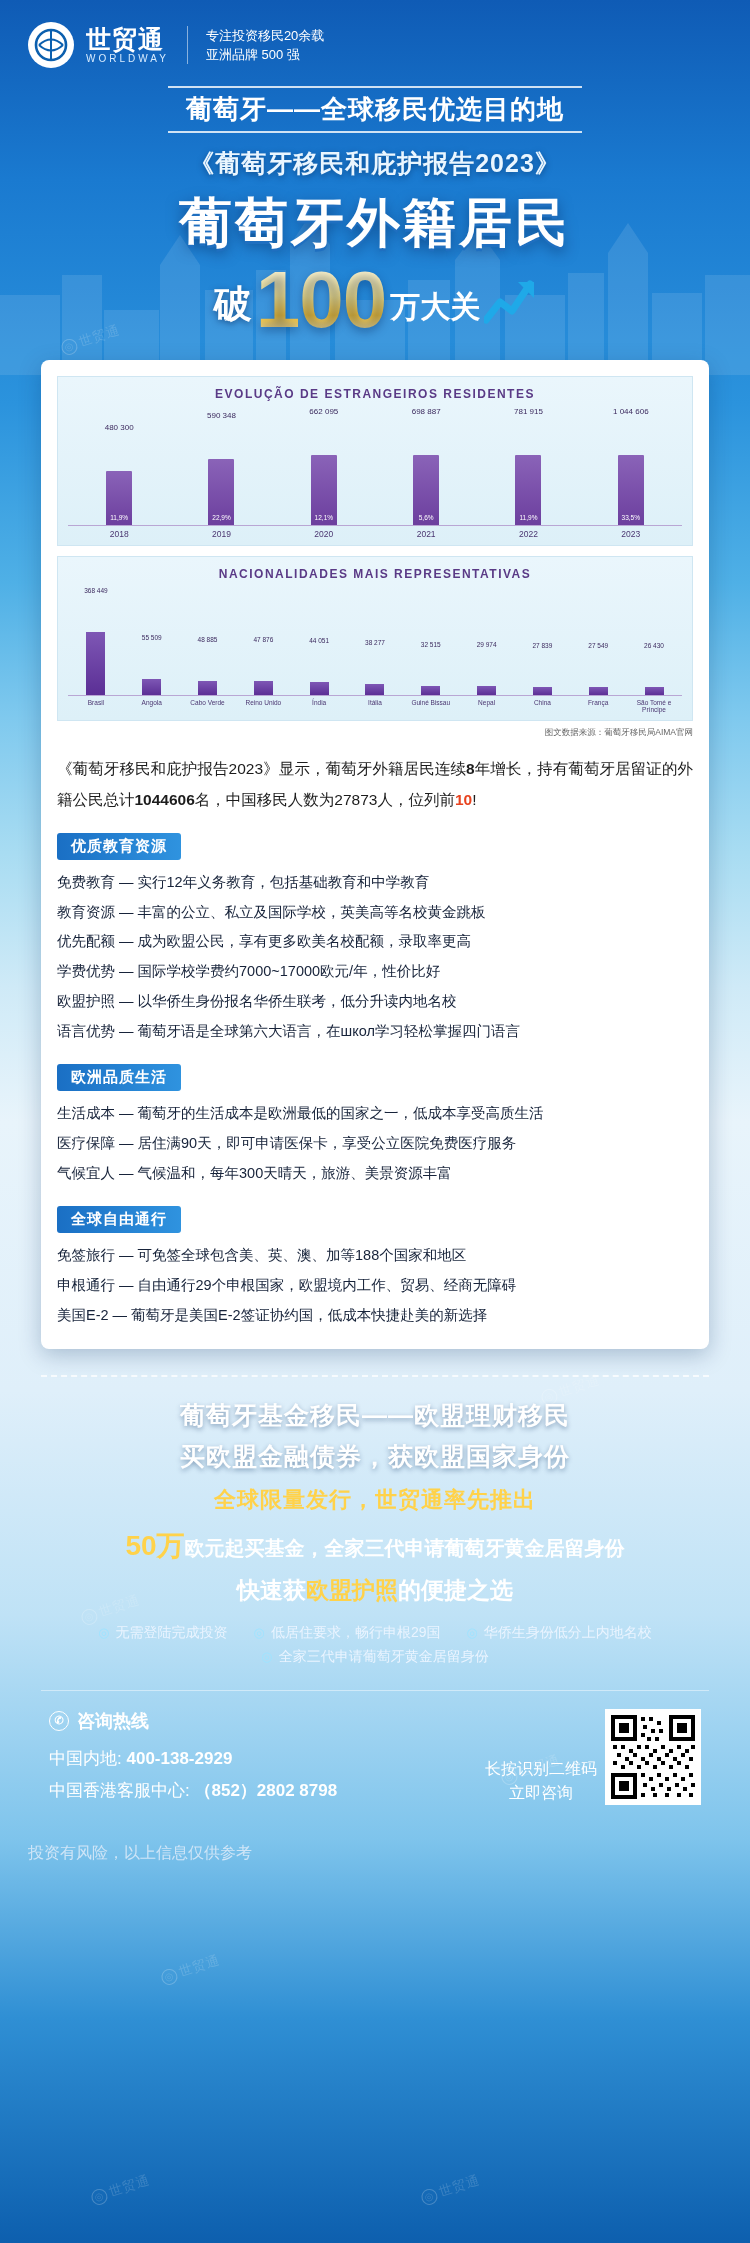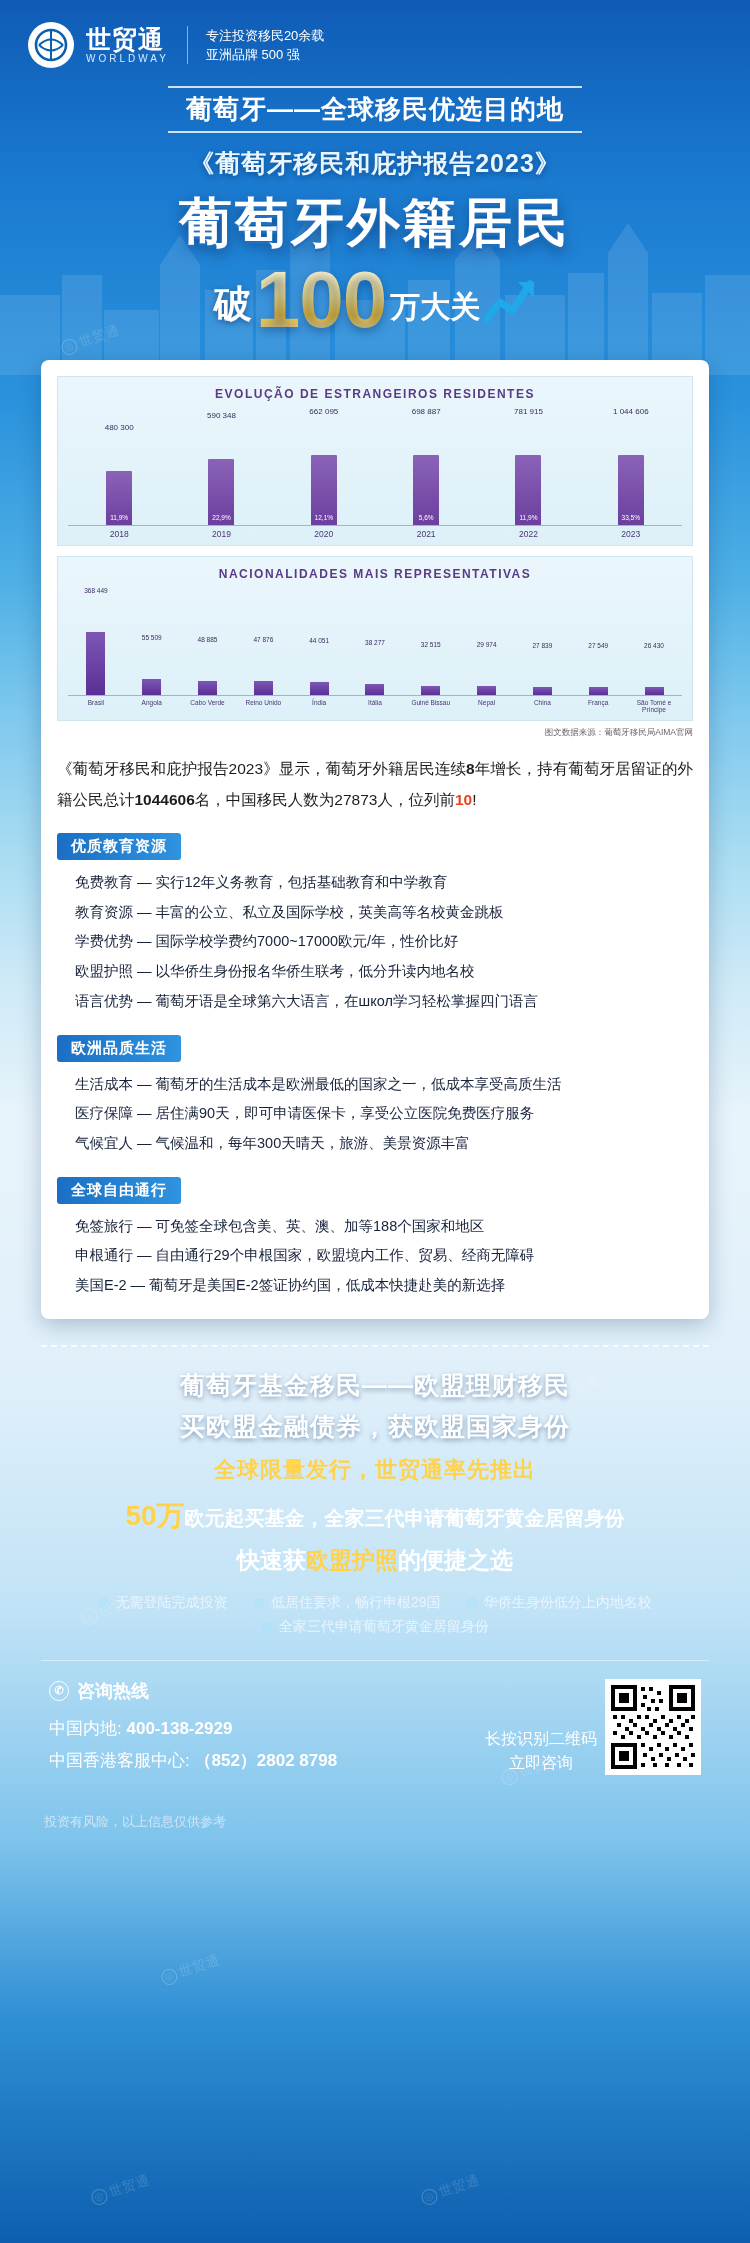--- a/index.html
+++ b/index.html
@@ -192,21 +192,21 @@
     display: inline-block;
     margin-top: 18px;
     background: linear-gradient(90deg,#1a6fc4,#2f93df);
     color: #fff;
     font-size: 15px;
     font-weight: bold;
     padding: 4px 14px;
     border-radius: 3px;
     letter-spacing: 1px;
   }
-  .sec-list { margin-top: 8px; margin-left: 18px; }
+  .sec-list { margin-top: 8px; }
   .sec-list li {
     list-style: none;
     font-size: 14.5px;
     line-height: 2.05;
     color: #17233a;
     white-space: nowrap;
   }
 
   
   .divider {
@@ -268,22 +268,22 @@
   .qr {
     width: 96px; height: 96px; background: #fff; padding: 4px;
   }
   .qr svg { display: block; }
   .qr-cap { font-size: 16px; color: #fff; line-height: 1.5; margin-top: 4px; }
   .qr-wrap { display: flex; align-items: flex-end; gap: 8px; }
 
   .footer {
     position: relative; z-index: 5;
     margin-top: 26px;
-    padding: 10px 44px 16px;
-    font-size: 13px; color: #cfe5f7;
+    padding: 10px 28px 16px;
+    font-size: 16px; color: #cfe5f7;
   }
 </style>
 </head>
 <body>
 
 <div class="poster">
 
   <svg class="skyline" viewBox="0 0 750 200" preserveAspectRatio="none">
     <g fill="#ffffff" opacity="0.30">
       <rect x="0" y="120" width="60" height="80"></rect>
@@ -477,20 +477,21 @@
     
     <div class="para">
       <span>《葡萄牙移民和庇护报告2023》显示，葡萄牙外籍居民连续</span><b>8</b><span>年增长，持有葡萄牙居留证的外籍公民总计</span><b>1044606</b><span>名，中国移民人数为27873人，位列前</span><b class="hl">10</b><span>!</span>
     </div>
 
     
     <div class="sec-head">优质教育资源</div>
     <ul class="sec-list">
       <li>免费教育 — 实行12年义务教育，包括基础教育和中学教育</li>
       <li>教育资源 — 丰富的公立、私立及国际学校，英美高等名校黄金跳板</li>
+      <li>优先配额 — 成为欧盟公民，享有更多欧美名校配额，录取率更高</li>
       <li>学费优势 — 国际学校学费约7000~17000欧元/年，性价比好</li>
       <li>欧盟护照 — 以华侨生身份报名华侨生联考，低分升读内地名校</li>
       <li>语言优势 — 葡萄牙语是全球第六大语言，在школ学习轻松掌握四门语言</li>
     </ul>
 
     
     <div class="sec-head">欧洲品质生活</div>
     <ul class="sec-list">
       <li>生活成本 — 葡萄牙的生活成本是欧洲最低的国家之一，低成本享受高质生活</li>
       <li>医疗保障 — 居住满90天，即可申请医保卡，享受公立医院免费医疗服务</li>

